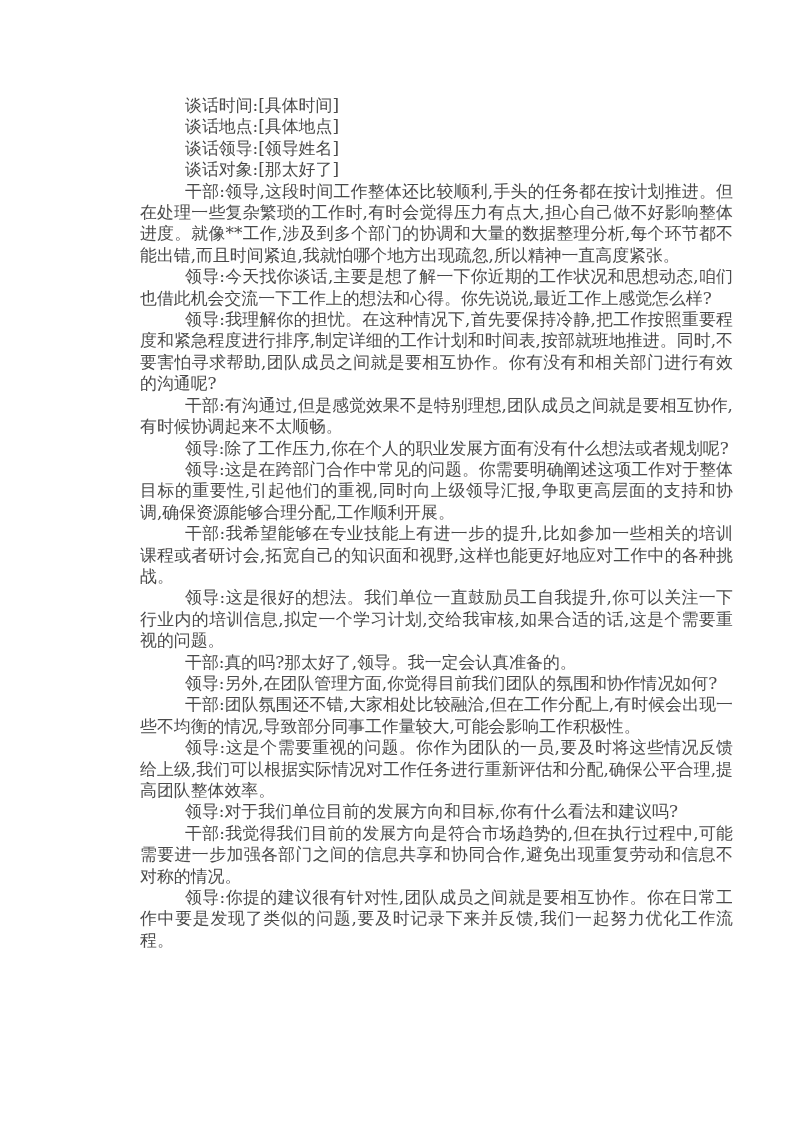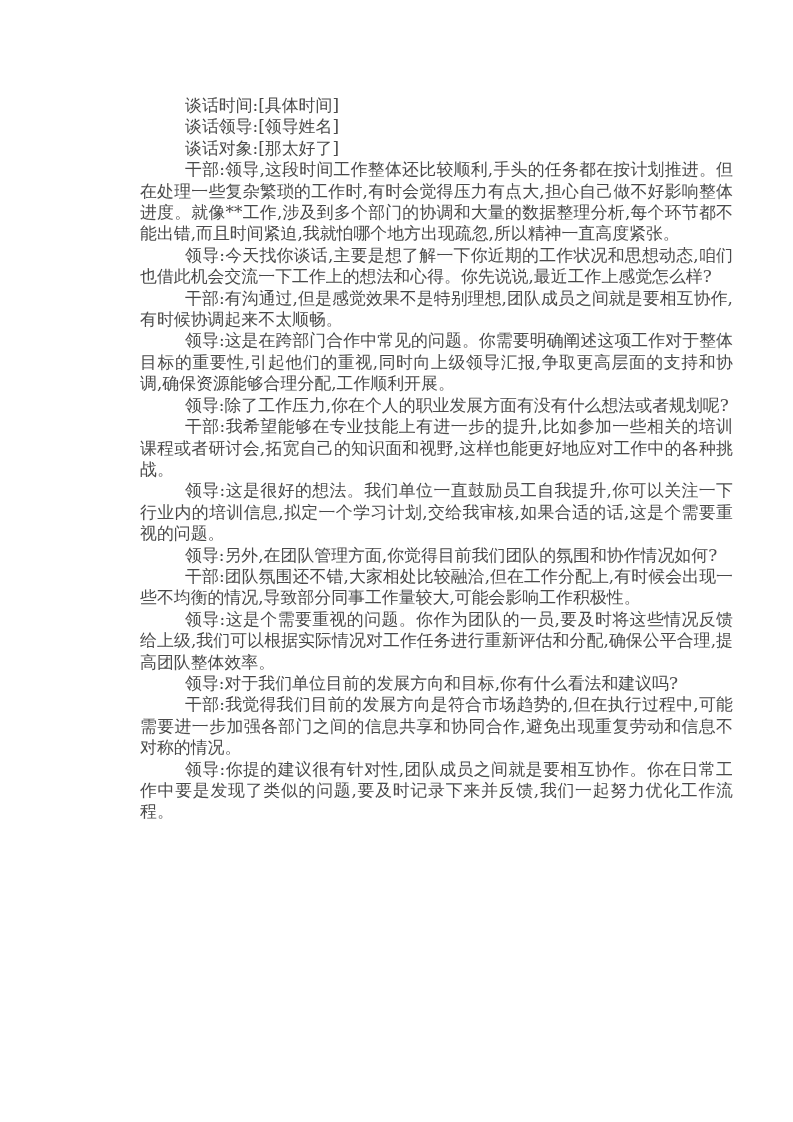--- a/index.html
+++ b/index.html
@@ -37,29 +37,32 @@
     padding: 0;
     text-indent: 45px;
   }
 </style>
 </head>
 <body>
 
 <div class="page">
   <div class="doc-body" id="doc-body" style="color: rgb(74, 74, 74); background: rgb(255, 255, 255);">
       <p class="para">谈话时间:[具体时间]</p>
+      <p class="para">谈话地点:[具体地点]</p>
       <p class="para">谈话领导:[领导姓名]</p>
       <p class="para">谈话对象:[那太好了]</p>
       <p class="para">干部:领导,这段时间工作整体还比较顺利,手头的任务都在按计划推进。但在处理一些复杂繁琐的工作时,有时会觉得压力有点大,担心自己做不好影响整体进度。就像**工作,涉及到多个部门的协调和大量的数据整理分析,每个环节都不能出错,而且时间紧迫,我就怕哪个地方出现疏忽,所以精神一直高度紧张。</p>
       <p class="para">领导:今天找你谈话,主要是想了解一下你近期的工作状况和思想动态,咱们也借此机会交流一下工作上的想法和心得。你先说说,最近工作上感觉怎么样?</p>
+      <p class="para">领导:我理解你的担忧。在这种情况下,首先要保持冷静,把工作按照重要程度和紧急程度进行排序,制定详细的工作计划和时间表,按部就班地推进。同时,不要害怕寻求帮助,团队成员之间就是要相互协作。你有没有和相关部门进行有效的沟通呢?</p>
       <p class="para">干部:有沟通过,但是感觉效果不是特别理想,团队成员之间就是要相互协作,有时候协调起来不太顺畅。</p>
+      <p class="para">领导:除了工作压力,你在个人的职业发展方面有没有什么想法或者规划呢?</p>
       <p class="para">领导:这是在跨部门合作中常见的问题。你需要明确阐述这项工作对于整体目标的重要性,引起他们的重视,同时向上级领导汇报,争取更高层面的支持和协调,确保资源能够合理分配,工作顺利开展。</p>
-      <p class="para">领导:除了工作压力,你在个人的职业发展方面有没有什么想法或者规划呢?</p>
       <p class="para">干部:我希望能够在专业技能上有进一步的提升,比如参加一些相关的培训课程或者研讨会,拓宽自己的知识面和视野,这样也能更好地应对工作中的各种挑战。</p>
       <p class="para">领导:这是很好的想法。我们单位一直鼓励员工自我提升,你可以关注一下行业内的培训信息,拟定一个学习计划,交给我审核,如果合适的话,这是个需要重视的问题。</p>
+      <p class="para">干部:真的吗?那太好了,领导。我一定会认真准备的。</p>
       <p class="para">领导:另外,在团队管理方面,你觉得目前我们团队的氛围和协作情况如何?</p>
       <p class="para">干部:团队氛围还不错,大家相处比较融洽,但在工作分配上,有时候会出现一些不均衡的情况,导致部分同事工作量较大,可能会影响工作积极性。</p>
       <p class="para">领导:这是个需要重视的问题。你作为团队的一员,要及时将这些情况反馈给上级,我们可以根据实际情况对工作任务进行重新评估和分配,确保公平合理,提高团队整体效率。</p>
       <p class="para">领导:对于我们单位目前的发展方向和目标,你有什么看法和建议吗?</p>
       <p class="para">干部:我觉得我们目前的发展方向是符合市场趋势的,但在执行过程中,可能需要进一步加强各部门之间的信息共享和协同合作,避免出现重复劳动和信息不对称的情况。</p>
       <p class="para">领导:你提的建议很有针对性,团队成员之间就是要相互协作。你在日常工作中要是发现了类似的问题,要及时记录下来并反馈,我们一起努力优化工作流程。</p>
     </div>
 </div>
 
 </body></html>

